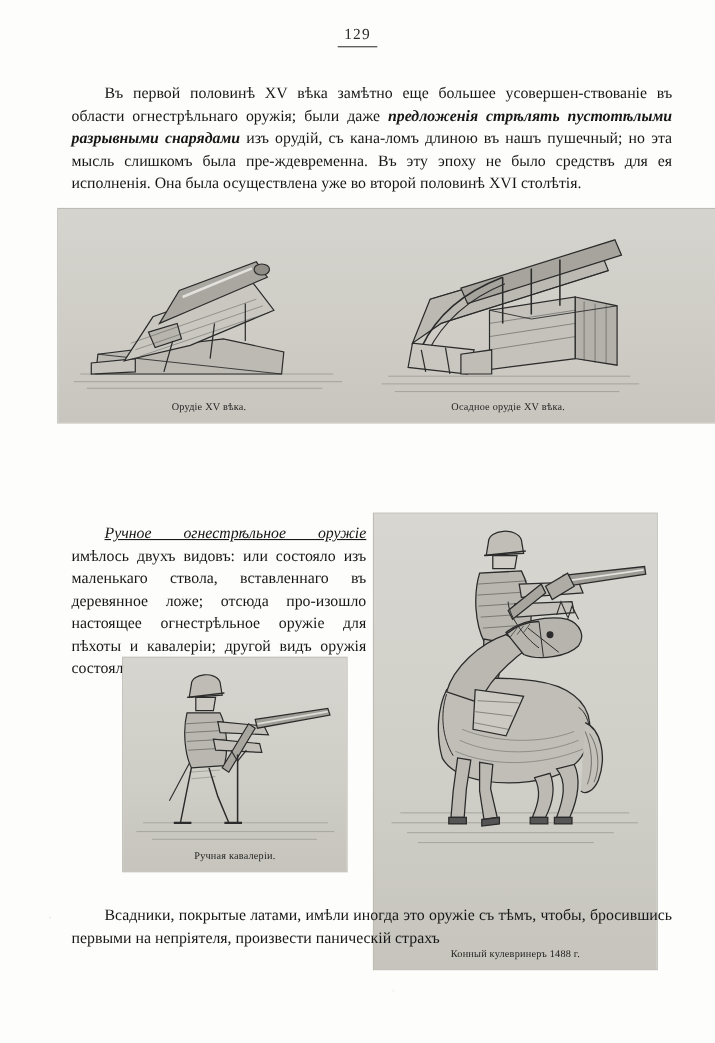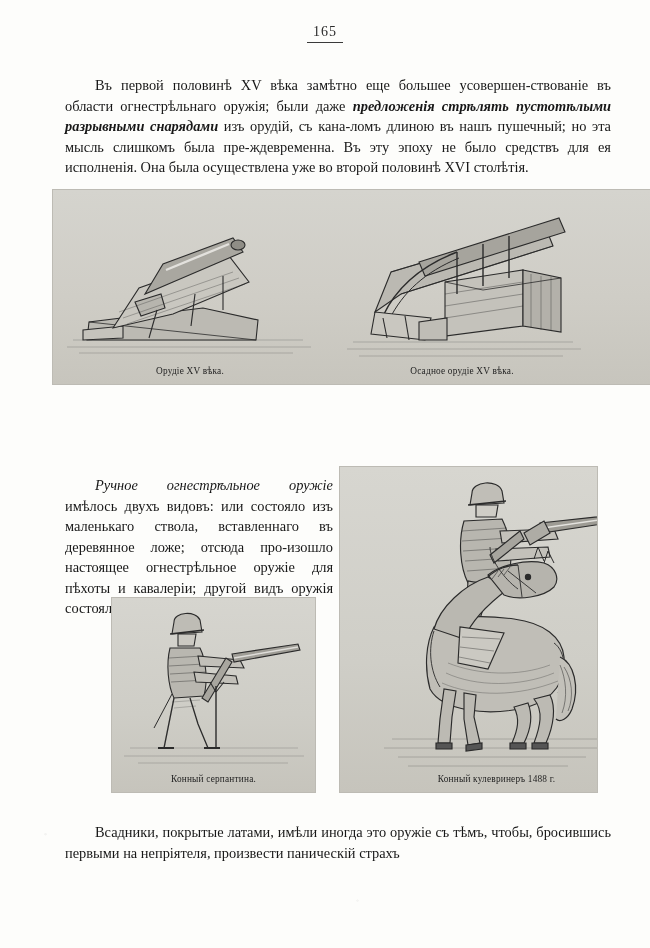--- a/index.html
+++ b/index.html
@@ -63,21 +63,21 @@
   p.para {
     margin: 13px;
     font-size: 14.4px;
     line-height: 20.5px;
     text-align: justify;
     text-justify: inter-word;
     color: #171717;
   }
   p.para .ind { display: inline-block; width: 30px; }
   .ital { font-style: italic; font-weight: 600; }
-  .ital-plain { font-style: italic; }
+  .ital-plain { font-style: italic; text-decoration: underline; }
 
   #para1 { position: absolute; top: 62px; left: 0; width: 546px; }
   #para2 { position: absolute; top: 401px; left: 0; width: 546px; }
   #para3 { position: absolute; top: 462px; left: 0; width: 268px; }
   #para4 { position: absolute; top: 808px; left: 0; width: 546px; }
   #para5 { position: absolute; top: 809px; left: 0; width: 546px; }
 
   
   .figblock {
     position: absolute;
@@ -91,25 +91,24 @@
     border: 1px solid #bdbbb4;
     box-sizing: border-box;
   }
   #fig-serpentine {
     left: 59px; top: 597px; width: 205px; height: 196px;
     background: linear-gradient(180deg,#d6d5cf 0%, #cecdc6 60%, #c6c4bc 100%);
     border: 1px solid #bdbbb4;
     box-sizing: border-box;
   }
   #fig-culverin {
-    left: 287px; top: 466px; width: 259px; height: 327px;
+    left: 287px; top: 466px; width: 259px; height: 416px;
     background: linear-gradient(180deg,#d7d6d0 0%, #cfcec7 60%, #c6c4bc 100%);
     border: 1px solid #bdbbb4;
     box-sizing: border-box;
-    padding-left: 28px;
   }
   .figcaption {
     position: absolute;
     bottom: 8px;
     width: 100%;
     text-align: center;
     font-size: 9.3px;
     letter-spacing: 0.2px;
     color: #1e1e1e;
     font-family: "Liberation Serif", serif;
@@ -120,21 +119,21 @@
   svg { display: block; }
   .ink { stroke: #2b2b2b; fill: none; }
 </style>
 </head>
 <body>
 
 <div class="page">
   <div class="content">
 
     <div class="folio">
-      <span class="num">165</span>
+      <span class="num">129</span>
     </div>
 
     <p class="para" id="para1"><span class="ind"></span><span>Въ первой половинѣ XV вѣка замѣтно еще большее усовершен-ствованіе въ области огнестрѣльнаго оружія; были даже </span><span class="ital">предложенія стрѣлять пустотѣлыми разрывными снарядами</span><span> изъ орудій, съ кана-ломъ длиною въ нашъ пушечный; но эта мысль слишкомъ была пре-ждевременна. Въ эту эпоху не было средствъ для ея исполненія. Она была осуществлена уже во второй половинѣ XVI столѣтія.</span></p>
 
     <div class="figblock" id="fig-top">
       <svg width="544" height="194" viewBox="0 0 544 194">
 
         <g stroke="#4a4a48" stroke-width="0.5" opacity="0.55">
           <path d="M20 150 L250 150"></path>
           <path d="M14 157 L258 157"></path>
@@ -252,21 +251,21 @@
           <path d="M92 150 L108 150" stroke-width="2"></path>
 
           <path d="M60 96 L42 130" stroke-width="1"></path>
 
           <g stroke-width="0.4" opacity="0.6">
             <path d="M60 104 L88 102"></path>
               <path d="M62 110 L84 108"></path>
           </g>
         </g>
       </svg>
-      <div class="figcaption">Конный серпантина.</div>
+      <div class="figcaption">Ручная кавалеріи.</div>
     </div>
 
     <div class="figblock" id="fig-culverin">
       <svg width="257" height="325" viewBox="0 0 257 325">
         <g stroke="#4a4a48" stroke-width="0.55" opacity="0.5">
           <path d="M24 272 L232 272"></path>
             <path d="M16 281 L240 281"></path>
             <path d="M30 290 L218 290"></path>
           <path d="M40 299 L200 299"></path>
         </g>

